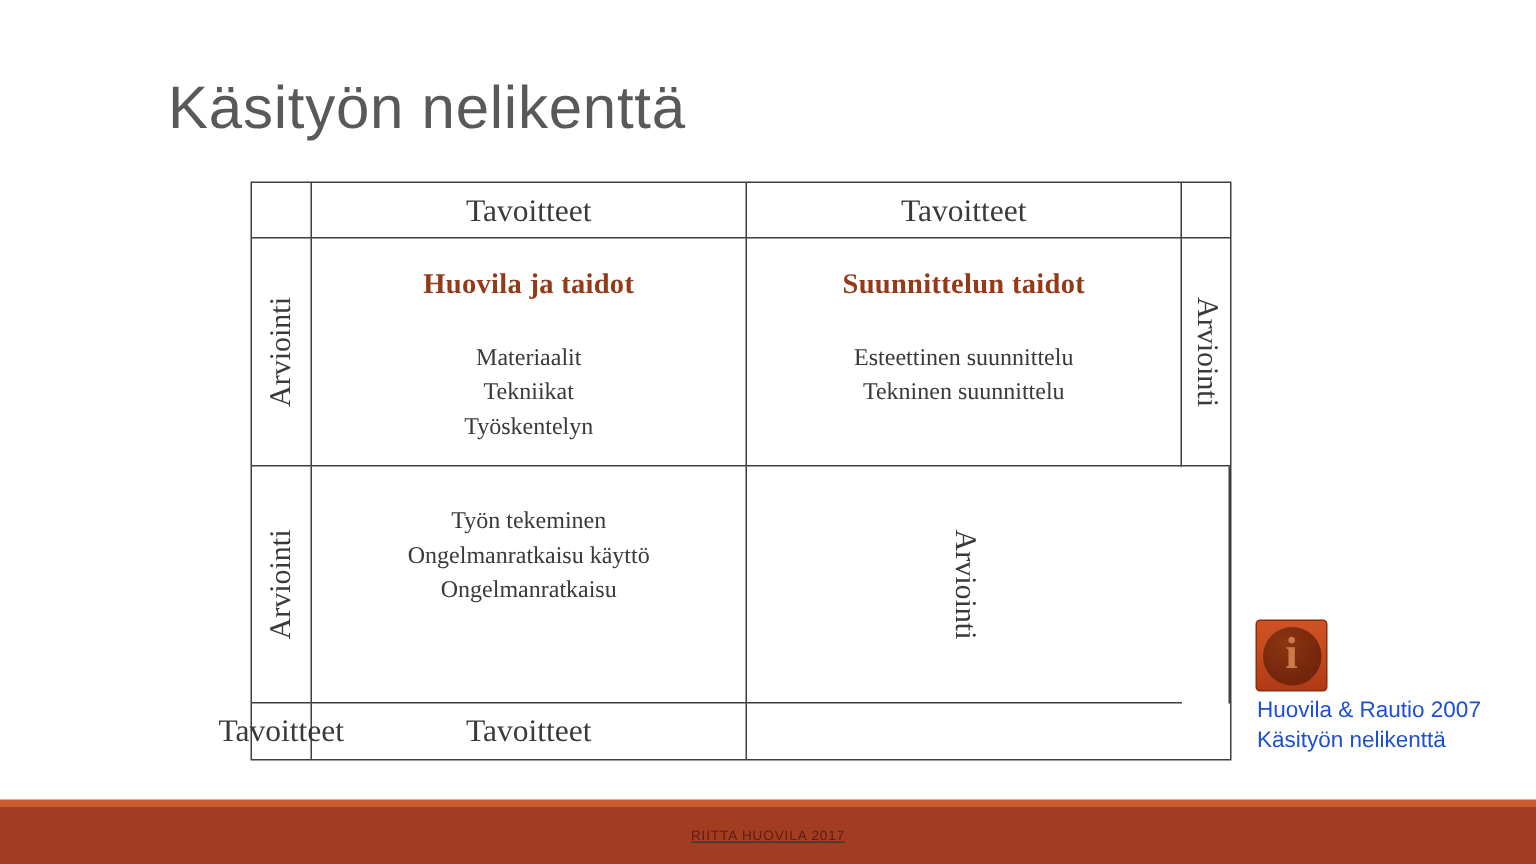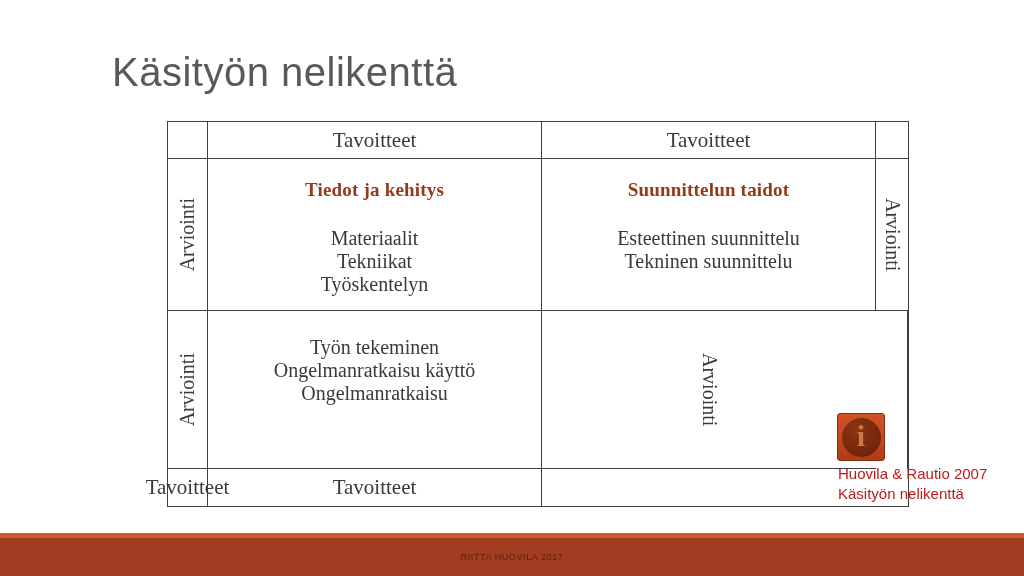--- a/index.html
+++ b/index.html
@@ -28,21 +28,21 @@
     font-family:"Liberation Sans", sans-serif;
     font-weight:300;
     font-size:40px;
     letter-spacing:0.5px;
     color:var(--title-gray);
     white-space:nowrap;
   }
   
   .matrix{
     position:absolute;left:167px;top:121px;
-    width:742px;height:386px;
+    width:654px;height:386px;
     border:1.5px solid var(--table-line);
     display:grid;
     grid-template-columns:40px 1fr 1fr 32px;
     grid-template-rows:37px 152px 158px 1fr;
     background:#fff;
   }
   .cell{position:relative;display:flex;align-items:center;justify-content:center;}
   .bR{border-right:1.5px solid var(--table-line);}
   .bB{border-bottom:1.5px solid var(--table-line);}
   .axis-h{
@@ -61,21 +61,21 @@
     justify-content:flex-start;
     text-align:center;
   }
   .quad .q-header{
     font-weight:bold;
     font-size:19px;
     color:var(--accent-red);
     letter-spacing:0.2px;
   }
   .quad .q-line{
-    font-size:20px;
+    font-size:16px;
     line-height:23px;
     color:var(--body-text);
   }
   .quad-1{padding-top:20px;} .quad-1 .q-header{margin-bottom:26px;}
   .quad-2{padding-top:20px;} .quad-2 .q-header{margin-bottom:26px;}
   .quad-3{padding-top:25px;} .quad-3 .q-header{margin-bottom:25px;}
   .quad-4{padding-top:33px;} .quad-4 .q-header{margin-bottom:17px;}
   
   .info-icon{
     position:absolute;left:837px;top:413px;
@@ -95,32 +95,32 @@
     font-weight:bold;
     font-size:30px;
     line-height:1;
     color:var(--icon-glyph);
     transform:translateY(-1px);
   }
   .citation{
     position:absolute;left:838px;top:464px;
     font-family:"Liberation Sans", sans-serif;
     font-size:15px;line-height:20px;
-    color:#b91c1c;
+    color:#1d4ed8;
     white-space:nowrap;
   }
   
   .footer-stripe{
     position:absolute;left:0;top:533px;width:1024px;height:5px;
     background:var(--footer-stripe);
   }
   .footer-bar{
     position:absolute;left:0;top:538px;width:1024px;height:38px;
     background:var(--footer-bar);
-    display:flex;align-items:center;justify-content:center;
+    display:flex;align-items:center;justify-content:center;text-decoration:underline;
   }
   .footer-text{
     font-family:"Liberation Sans", sans-serif;
     font-size:9px;
     letter-spacing:0.6px;
     color:var(--footer-text);
   }
 </style>
 </head>
 <body>
@@ -135,21 +135,21 @@
   </div>
   <div class="cell bR bB">
     <span class="axis-h">Tavoitteet</span>
   </div>
   <div class="cell bB"></div>
 
   <div class="cell bR bB">
     <span class="axis-v vert-left">Arviointi</span>
   </div>
   <div class="cell bR bB quad quad-1">
-    <div class="q-header">Tiedot ja kehitys</div>
+    <div class="q-header">Huovila ja taidot</div>
     <div class="q-line">Materiaalit</div>
     <div class="q-line">Tekniikat</div>
     <div class="q-line">Työskentelyn</div>
   </div>
   <div class="cell bR bB quad quad-2">
     <div class="q-header">Suunnittelun taidot</div>
     <div class="q-line">Esteettinen suunnittelu</div>
     <div class="q-line">Tekninen suunnittelu</div>
   </div>
   <div class="cell bB">

